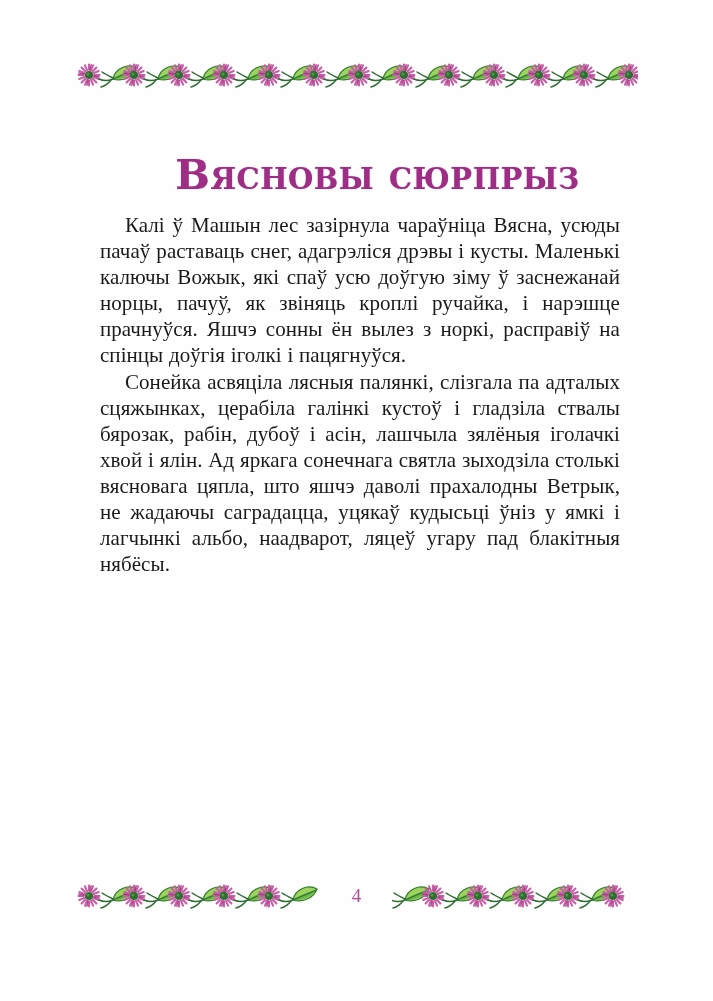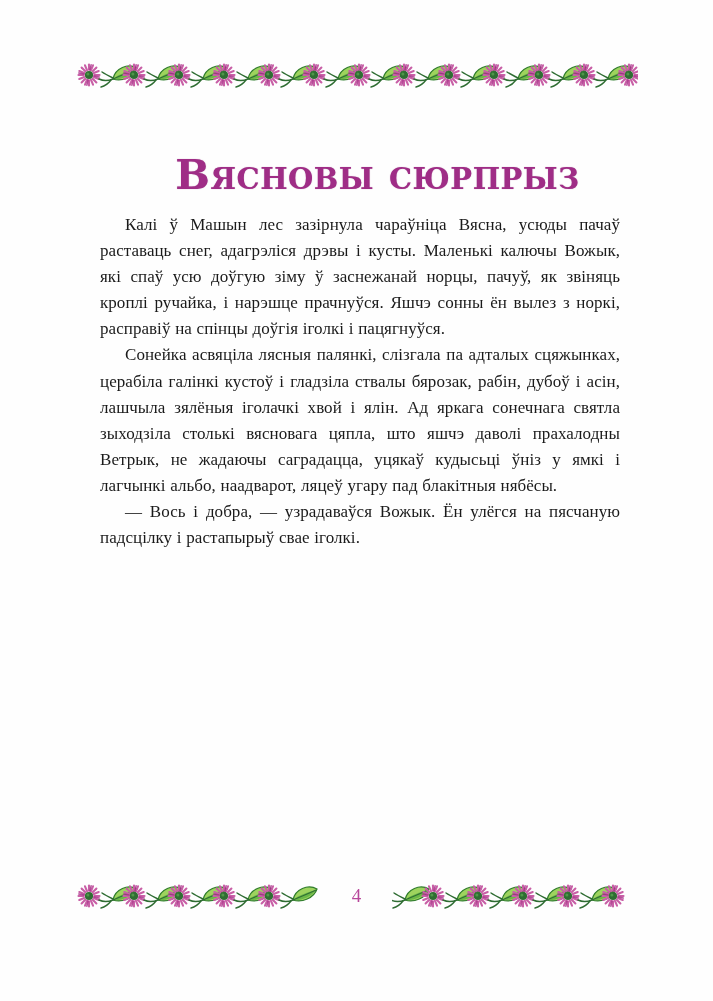--- a/index.html
+++ b/index.html
@@ -72,21 +72,21 @@
     position: absolute;
     left: 100px;
     top: 212px;
     width: 520px;
   }
   .para {
     margin: 0;
     text-indent: 25px;
     text-align: justify;
     text-align-last: left;
-    font-size: 17px;
+    font-size: 21px;
     line-height: 26.1px;
     letter-spacing: 0.05px;
     word-spacing: 0.4px;
     hyphens: manual;
   }
 
   
   #page-number {
     position: absolute;
     left: 0;
@@ -166,21 +166,20 @@
       <use href="#unit" x="495"></use>
       <use href="#daisy" x="553" y="20"></use>
     </svg>
   </div>
 
   <h1 id="title">Вясновы сюрпрыз</h1>
 
   <div id="body-text">
     <p class="para">Калі ў Машын лес зазірнула чараўніца Вясна, усюды пачаў раставаць снег, адагрэліся дрэвы і кусты. Маленькі калючы Вожык, які спаў усю доўгую зіму ў заснежанай норцы, пачуў, як звіняць кроплі ручайка, і нарэшце прачнуўся. Яшчэ сонны ён вылез з норкі, расправіў на спінцы доўгія іголкі і пацягнуўся.</p>
     <p class="para">Сонейка асвяціла лясныя палянкі, слізгала па адталых сцяжынках, церабіла галінкі кустоў і гладзіла ствалы бярозак, рабін, дубоў і асін, лашчыла зялёныя іголачкі хвой і ялін. Ад яркага сонечнага святла зыходзіла столькі вясновага цяпла, што яшчэ даволі прахалодны Ветрык, не жадаючы саградацца, уцякаў кудысьці ўніз у ямкі і лагчынкі альбо, наадварот, ляцеў угару пад блакітныя нябёсы.</p>
-    <p class="para">— Вось і добра, — узрадаваўся Вожык. Ён улёгся на пясчаную падсцілку і растапырыў свае іголкі.</p>
   </div>
 
   <div class="border-strip" id="bottom-border-left">
     <svg viewBox="0 0 245 40" width="245" height="40" preserveAspectRatio="none" aria-hidden="true">
       <use href="#unit" x="0"></use>
       <use href="#unit" x="45"></use>
       <use href="#unit" x="90"></use>
       <use href="#unit" x="135"></use>
       <use href="#unit" x="180"></use>
     </svg>

